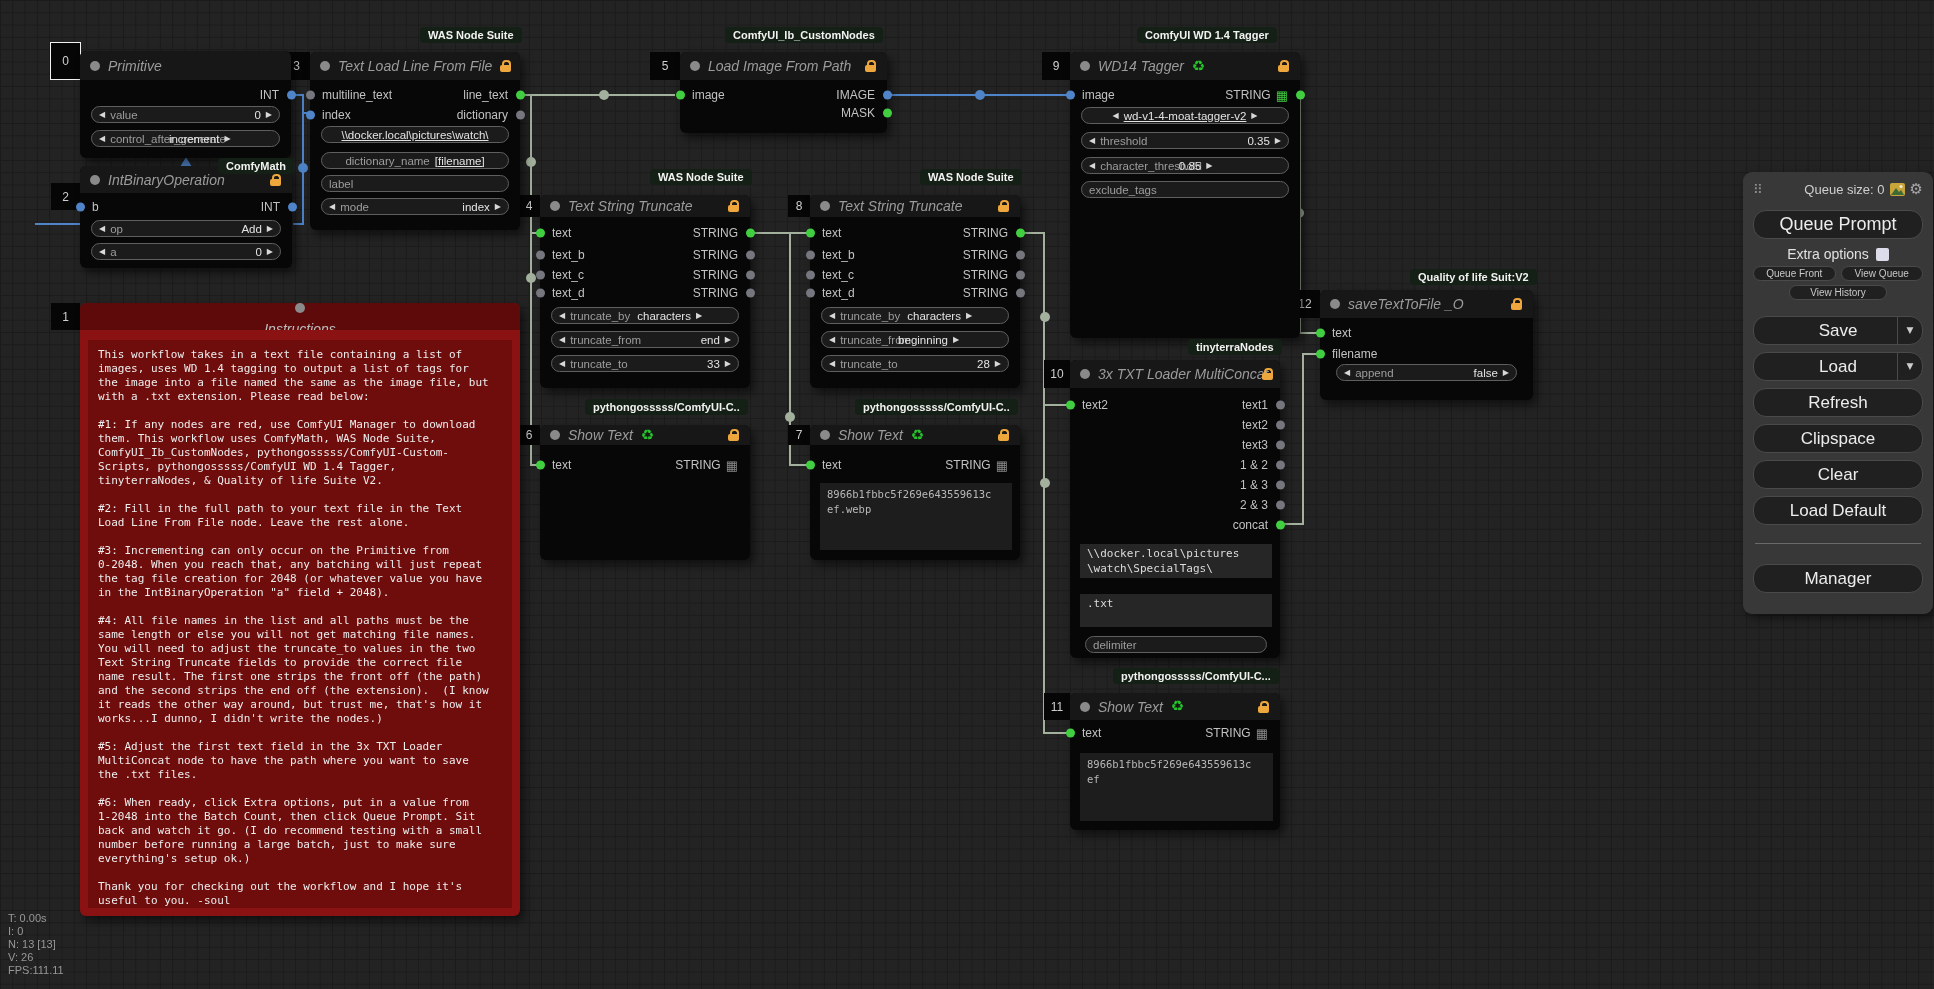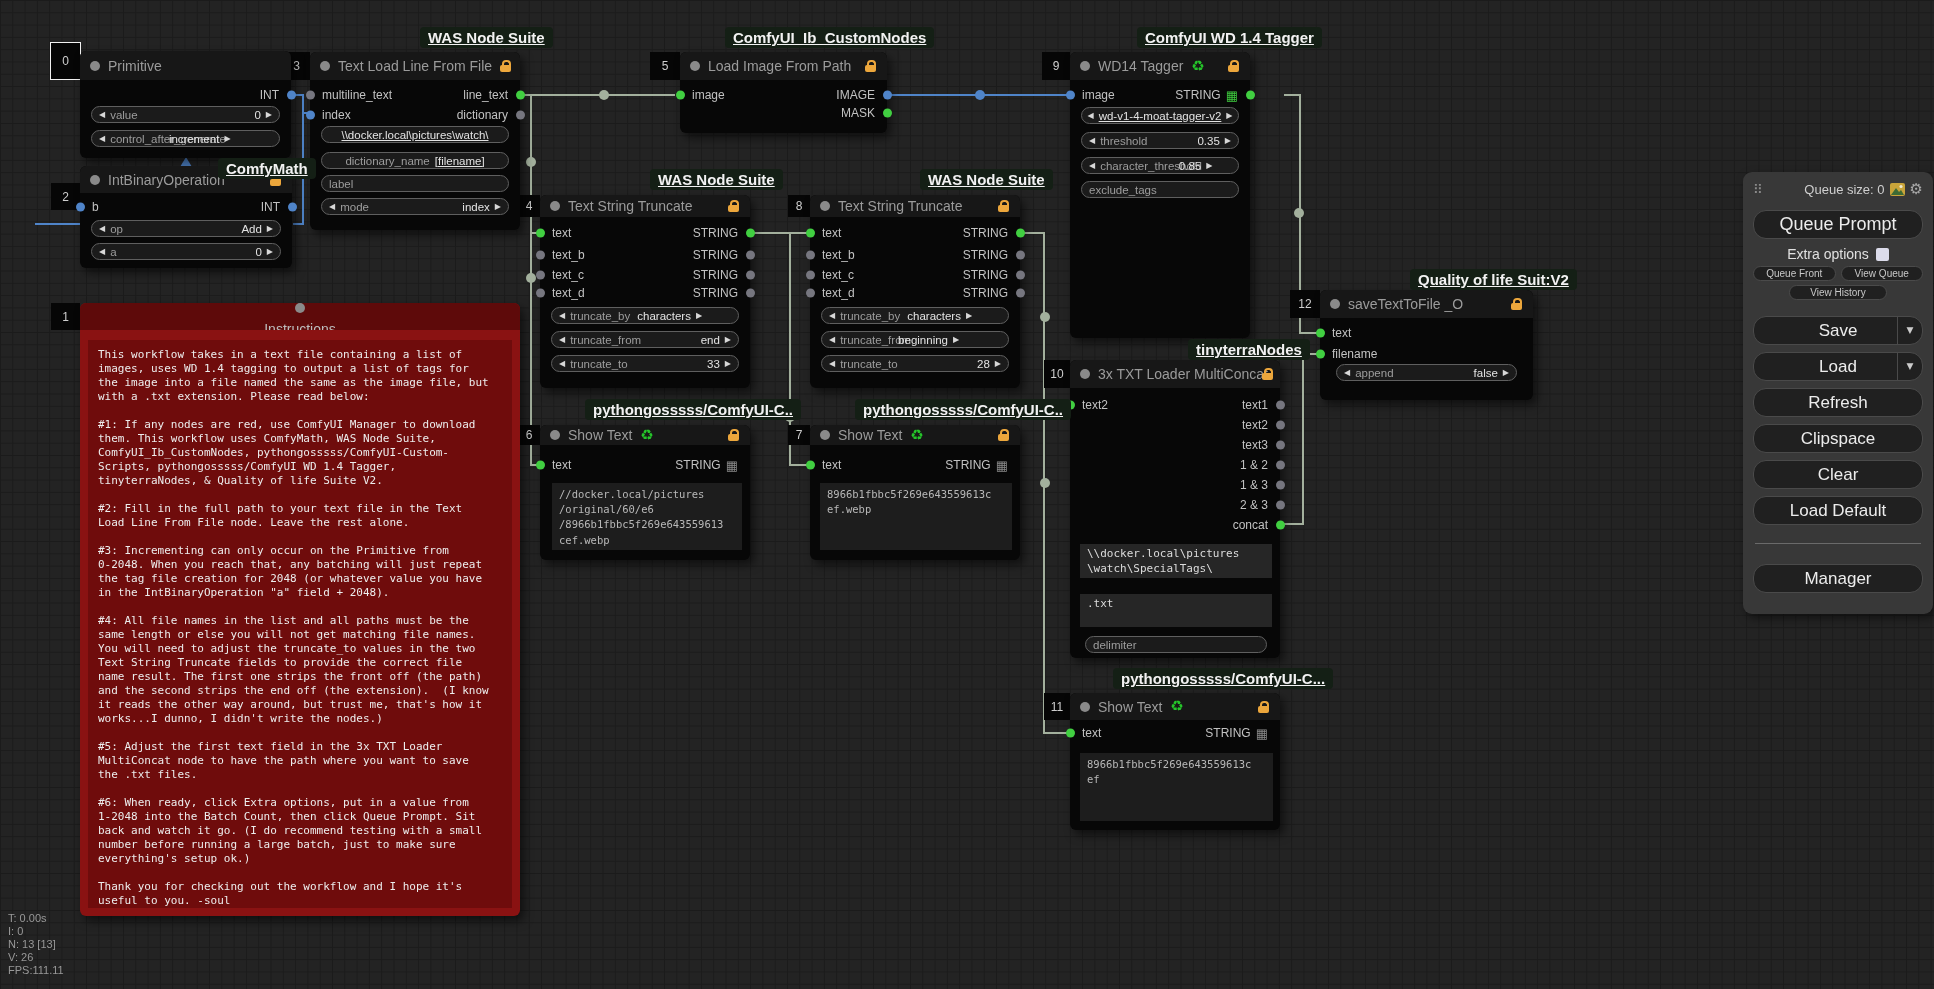--- a/index.html
+++ b/index.html
@@ -6,21 +6,21 @@
   body{font-family:"Liberation Sans", sans-serif; -webkit-font-smoothing:antialiased;}
   #canvas{position:relative;width:1934px;height:989px;overflow:hidden;
     background-color:#232323;
     background-image:linear-gradient(#1b1b1b 1px,transparent 1px),linear-gradient(90deg,#1b1b1b 1px,transparent 1px);
     background-size:12.3px 12.3px;}
   svg.links{position:absolute;left:0;top:0;z-index:1;}
   .node{position:absolute;z-index:2;background:#070707;border-radius:6px;box-shadow:4px 5px 10px rgba(0,0,0,.55);}
   .ttl{position:absolute;left:0;right:0;top:0;height:28px;background:#171717;border-radius:6px 6px 0 0;
        display:flex;align-items:center;gap:8px;padding:0 10px;box-sizing:border-box;overflow:hidden;}
   .tdot{width:10px;height:10px;border-radius:50%;background:#8a8a8a;flex:none;}
-  .tname{color:#9b9b9b;font-size:14px;white-space:nowrap;}
+  .tname{color:#9b9b9b;font-size:14px;white-space:nowrap;font-style:italic;}
   .rec{color:#25c52a;font-size:15px;font-family:"DejaVu Sans",sans-serif;line-height:1;}
   .lock{position:relative;width:12px;height:12px;margin-left:auto;flex:none;}
   .lock::before{content:"";position:absolute;top:0;left:2px;width:5px;height:5px;border:2px solid #eda73c;border-bottom:none;border-radius:4px 4px 0 0;}
   .lock::after{content:"";position:absolute;bottom:0;left:0;width:11px;height:7px;background:#eda73c;border-radius:2px;}
   .row{position:absolute;left:0;right:0;height:18px;display:flex;align-items:center;justify-content:space-between;
        padding:0 12px;font-size:12px;color:#c2c2c2;}
   .row .lone{margin-left:auto;}
   .og{display:flex;align-items:center;gap:5px;margin-left:auto;}
   .gi{font-family:"DejaVu Sans",sans-serif;font-size:13px;color:#8a8a8a;line-height:1;}
   .gi.green{color:#3ecb3e;}
@@ -34,22 +34,22 @@
   .wg.noarr::before,.wg.noarr::after{content:none;}
   .wg .wv{margin-left:auto;color:#e3e3e3;}
   .wg.c{justify-content:center;}
   .wg.c .wv{margin-left:0;text-decoration:underline;}
   .tb{position:absolute;background:#1d1d1d;color:#b8b8b8;font-family:"DejaVu Sans Mono",monospace;font-size:10.5px;
       line-height:1.45;padding:4px 7px;white-space:pre-wrap;word-break:break-all;box-sizing:border-box;}
   .ta{position:absolute;background:#262626;color:#dcdcdc;font-family:"DejaVu Sans Mono",monospace;font-size:11px;
       line-height:1.35;padding:3px 7px;white-space:pre-wrap;word-break:break-all;box-sizing:border-box;}
   .badge{position:absolute;z-index:2;background:#060606;color:#cfcfcf;font-size:12px;display:flex;align-items:center;justify-content:center;}
   .badge.sel{outline:1px solid #f2f2f2;}
-  .tag{position:absolute;z-index:3;background:#141f15;color:#f2f2f2;font-size:15px;font-weight:700;
-       padding:2px 8px;border-radius:4px;white-space:nowrap;text-decoration:underline;}
+  .tag{position:absolute;z-index:3;background:#141f15;color:#f2f2f2;font-size:11px;font-weight:700;
+       padding:2px 8px;border-radius:4px;white-space:nowrap;}
   
   .node.red{background:#8a1212;}
   .ttl.redt{background:#5e0a0a;flex-direction:column;}
   .itext{position:absolute;left:8px;top:37px;right:8px;bottom:8px;margin:0;background:#6f0c0c;color:#ededed;
          font-family:"DejaVu Sans Mono",monospace;font-size:11px;line-height:14px;padding:8px 10px;white-space:pre-wrap;box-sizing:border-box;}
   
   .menu{position:absolute;z-index:5;left:1743px;top:172px;width:190px;background:#383838;border-radius:9px;
         box-shadow:3px 4px 10px rgba(0,0,0,.5);padding:8px 10px 14px;box-sizing:border-box;color:#ddd;}
   .mrow1{display:flex;align-items:center;gap:5px;font-size:13px;color:#cfcfcf;padding:2px 0 6px;}
   .handle{color:#8a8a8a;font-family:"DejaVu Sans",sans-serif;font-size:13px;}
@@ -220,21 +220,21 @@
       <span>image</span>
       <span>IMAGE</span>
       <span class="d dr b"></span>
     </div>
     <div class="row" style="top:52px">
       <span class="lone">MASK</span>
       <span class="d dr g"></span>
     </div>
   </div>
 
-  <div class="node" style="left:1070px;top:52px;width:180px;height:286px">
+  <div class="node" style="left:1070px;top:52px;width:230px;height:286px">
     <div class="ttl" style="height:28px">
       <span class="tdot"></span>
       <span class="tname">WD14 Tagger</span>
       <span class="rec">♻</span>
       <span class="lock"></span>
     </div>
     <div class="row" style="top:34px">
       <span class="d dl b"></span>
       <span>image</span>
       <span class="og">
@@ -355,24 +355,20 @@
       <span class="lock"></span>
     </div>
     <div class="row" style="top:31px">
       <span class="d dl g"></span>
       <span>text</span>
       <span class="og">
           <span>STRING</span>
         <span class="gi">▦</span>
         </span>
     </div>
-    <div class="tb" style="left:12px;top:58px;width:190px;height:67px">//docker.local/pictures
-/original/60/e6
-/8966b1fbbc5f269e643559613
-cef.webp</div>
   </div>
 
   <div class="node" style="left:810px;top:425px;width:210px;height:135px">
     <div class="ttl" style="height:20px">
       <span class="tdot"></span>
       <span class="tname">Show Text</span>
       <span class="rec">♻</span>
       <span class="lock"></span>
     </div>
     <div class="row" style="top:31px">

